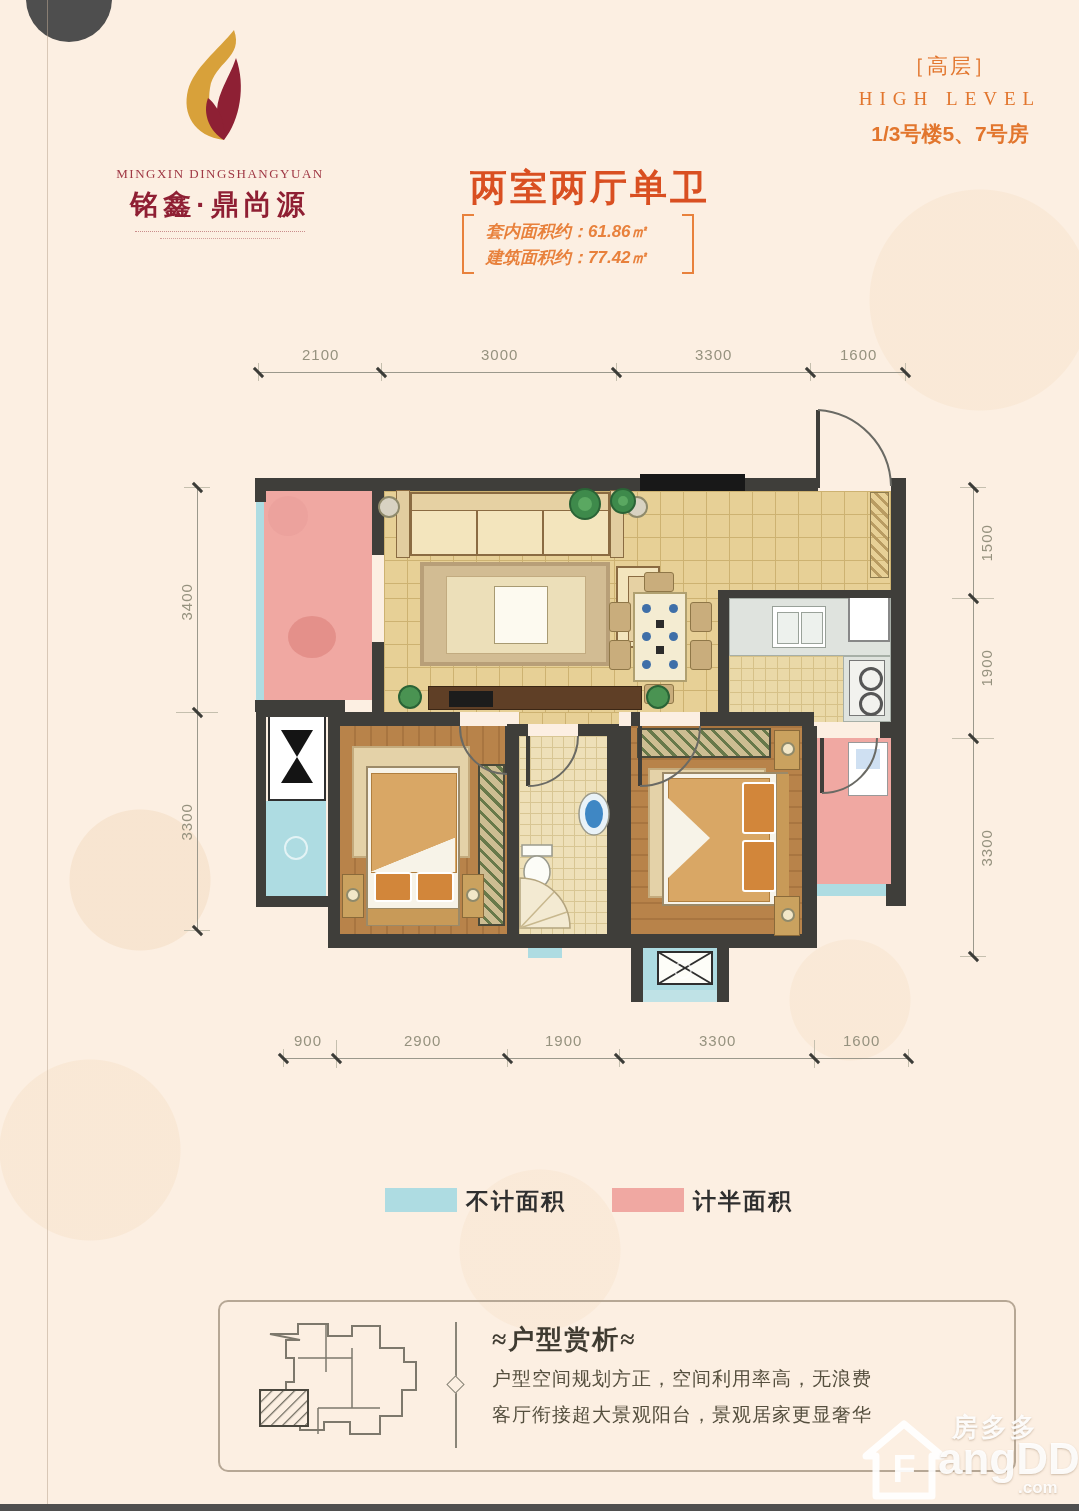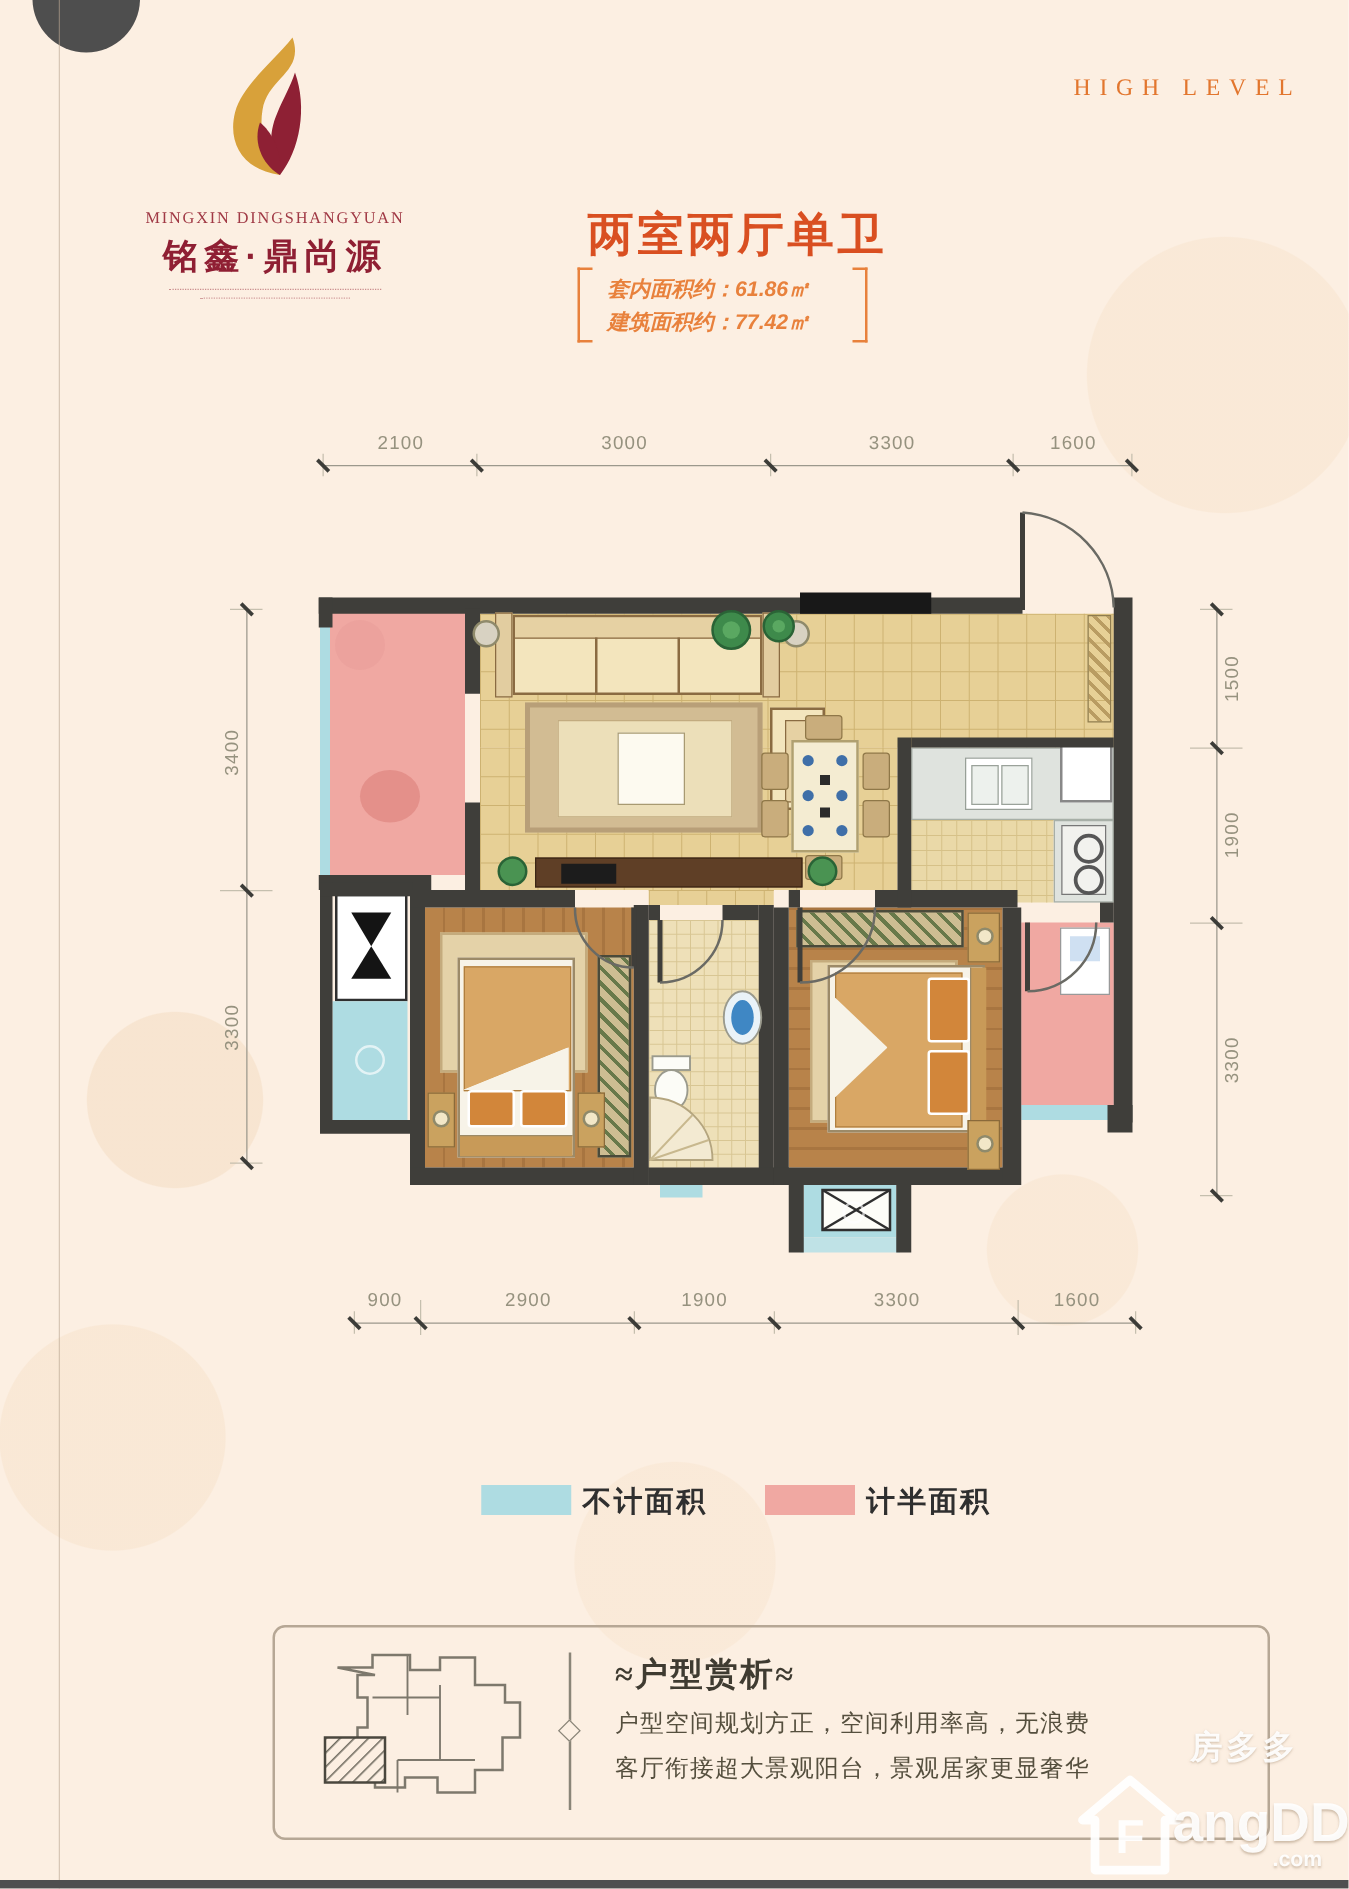--- a/index.html
+++ b/index.html
@@ -67,21 +67,23 @@
 
   <div class="abs" style="left:470px;top:163px;font-size:37px;font-weight:bold;letter-spacing:3px;color:#d94f21;">两室两厅单卫</div>
   <div class="abs" style="left:462px;top:214px;width:232px;height:58px;font-style:italic;">
     <div class="abs" style="left:0;top:0;width:10px;height:56px;border:2px solid #e8813c;border-right:none;"></div>
     <div class="abs" style="right:0;top:0;width:10px;height:56px;border:2px solid #e8813c;border-left:none;"></div>
     <div class="abs orange" style="left:24px;top:6px;font-size:17px;font-weight:bold;">套内面积约：61.86㎡</div>
     <div class="abs orange" style="left:24px;top:32px;font-size:17px;font-weight:bold;">建筑面积约：77.42㎡</div>
   </div>
 
   <div class="abs" style="left:830px;top:52px;width:240px;text-align:center;color:#e2762e;">
+    <div style="font-size:21px;letter-spacing:2px;">［高层］</div>
     <div style="margin-top:8px;font-size:19px;letter-spacing:7px;font-family:'Liberation Serif',serif;">HIGH LEVEL</div>
+    <div style="margin-top:10px;font-size:21px;font-weight:bold;">1/3号楼5、7号房</div>
   </div>
 
   <div>
     <div class="dimline" style="left:258px;top:372px;width:647px;height:1px;"></div>
     <div class="wit-v" style="left:258px;top:363px;"></div>
       <div class="wit-v" style="left:381px;top:363px;"></div>
     <div class="wit-v" style="left:616px;top:363px;"></div>
       <div class="wit-v" style="left:810px;top:363px;"></div>
     <div class="wit-v" style="left:905px;top:363px;"></div>
     <div class="tick" style="left:252px;top:371px;"></div>
@@ -379,18 +381,18 @@
 
   <div class="abs" style="left:492px;top:1322px;font-size:26px;font-weight:bold;color:#3f3b31;font-family:'Liberation Serif',serif;letter-spacing:2px;">≈户型赏析≈</div>
   <div class="an-line" style="top:1366px;">户型空间规划方正，空间利用率高，无浪费</div>
   <div class="an-line" style="top:1402px;">客厅衔接超大景观阳台，景观居家更显奢华</div>
 
   <div>
     <svg class="abs" style="left:862px;top:1420px;" width="84" height="82" viewBox="0 0 84 82">
       <path d="M42 4 L80 36 L70 36 L70 76 L14 76 L14 36 L4 36 Z" fill="none" stroke="rgba(255,255,255,.92)" stroke-width="7" stroke-linejoin="round"></path>
       <text x="42" y="62" text-anchor="middle" font-size="38" font-weight="bold" font-family="Liberation Sans, sans-serif" fill="rgba(255,255,255,.92)">F</text>
     </svg>
-    <div class="abs wm" style="left:952px;top:1380px;font-size:26px;letter-spacing:3px;">房多多</div>
+    <div class="abs wm" style="left:952px;top:1410px;font-size:26px;letter-spacing:3px;">房多多</div>
     <div class="abs wm" style="left:938px;top:1434px;font-size:44px;">angDD</div>
     <div class="abs wm" style="left:1018px;top:1478px;font-size:17px;">.com</div>
   </div>
 
 </div>
 
 </body></html>

